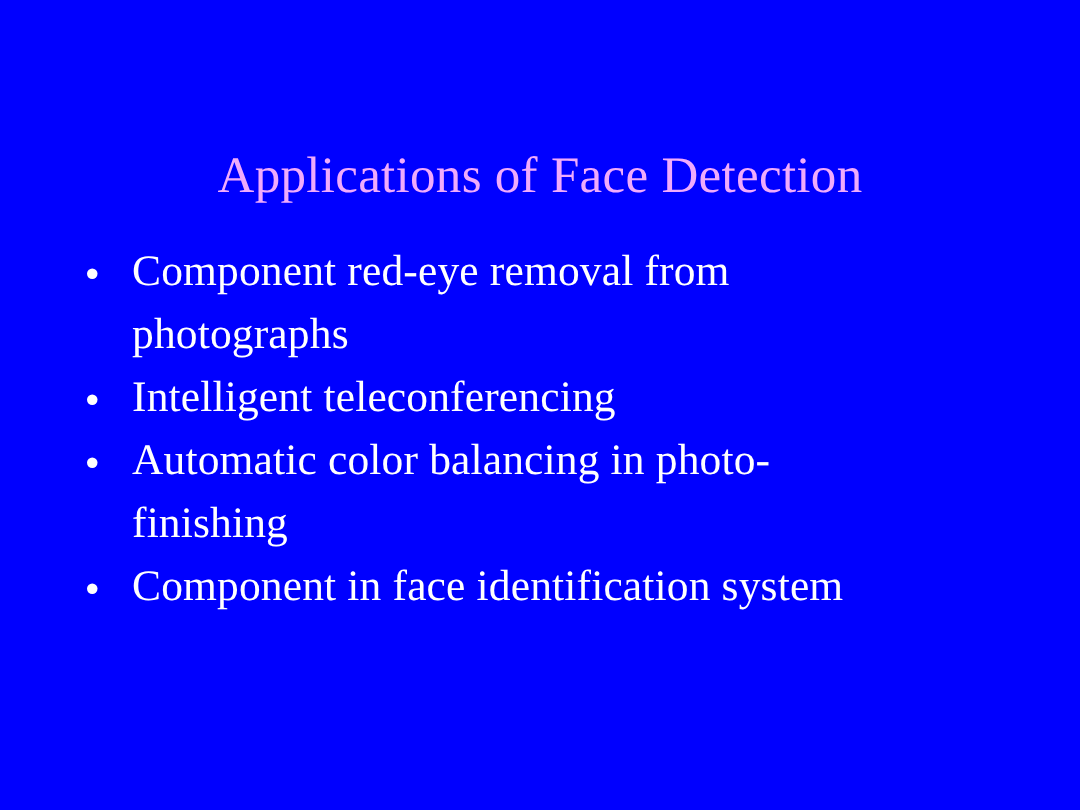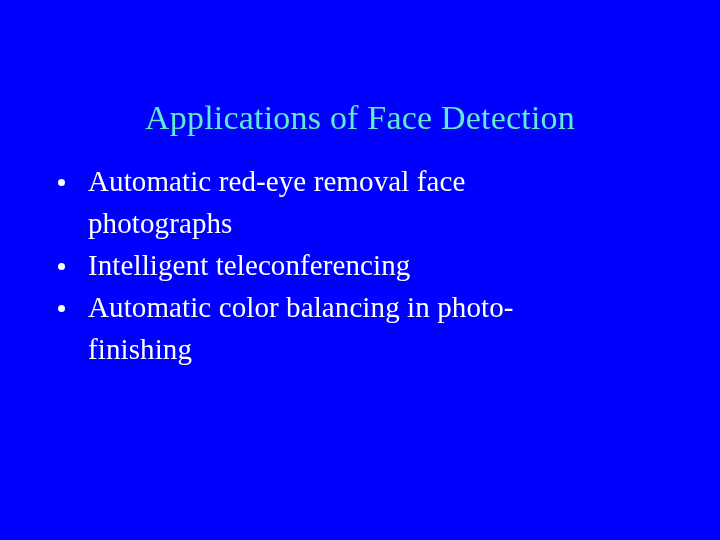--- a/index.html
+++ b/index.html
@@ -22,21 +22,21 @@
     box-sizing: border-box;
   }
 
   
   .slide-title {
     position: absolute;
     left: 0;
     top: 75px;
     width: 720px;
     text-align: center;
-    color: #5eead4;
+    color: #f0abfc;
     font-family: "Liberation Serif", "DejaVu Serif", serif;
     font-size: 34px;
     font-weight: normal;
     line-height: 40px;
     letter-spacing: 0.2px;
     white-space: nowrap;
   }
 
   
   .body-list {
@@ -81,31 +81,35 @@
 <body>
 
 <div class="slide">
 
   <h1 class="slide-title">Applications of Face Detection</h1>
 
   <ul class="body-list">
 
     <li class="bullet-item">
       <span class="bullet-marker"></span>
-      <span class="bullet-text">Automatic red-eye removal face
+      <span class="bullet-text">Component red-eye removal from
 photographs</span>
     </li>
 
     <li class="bullet-item">
       <span class="bullet-marker"></span>
       <span class="bullet-text">Intelligent teleconferencing</span>
     </li>
 
     <li class="bullet-item">
       <span class="bullet-marker"></span>
       <span class="bullet-text">Automatic color balancing in photo-
 finishing</span>
     </li>
 
+    <li class="bullet-item">
+      <span class="bullet-marker"></span>
+      <span class="bullet-text">Component in face identification system</span>
+    </li>
 
   </ul>
 
 </div>
 
 </body></html>

